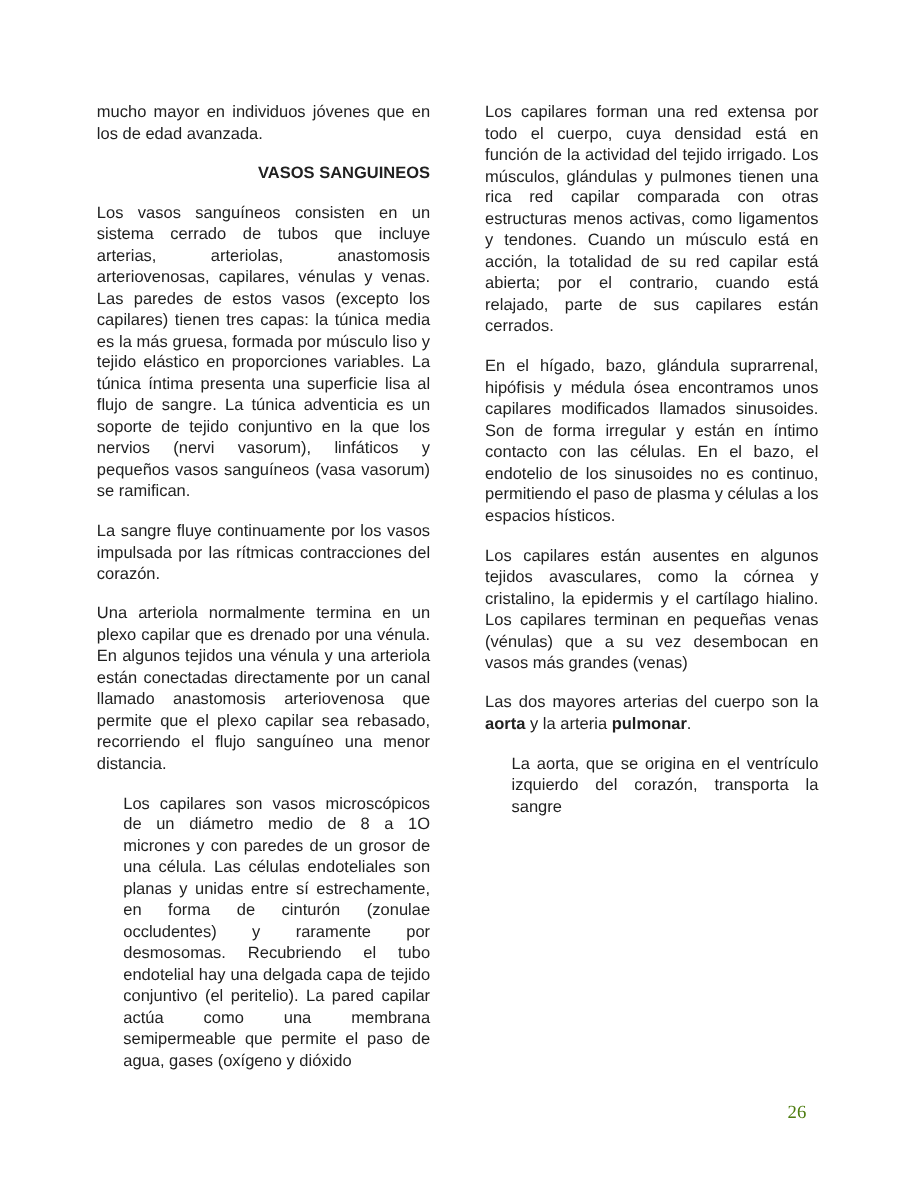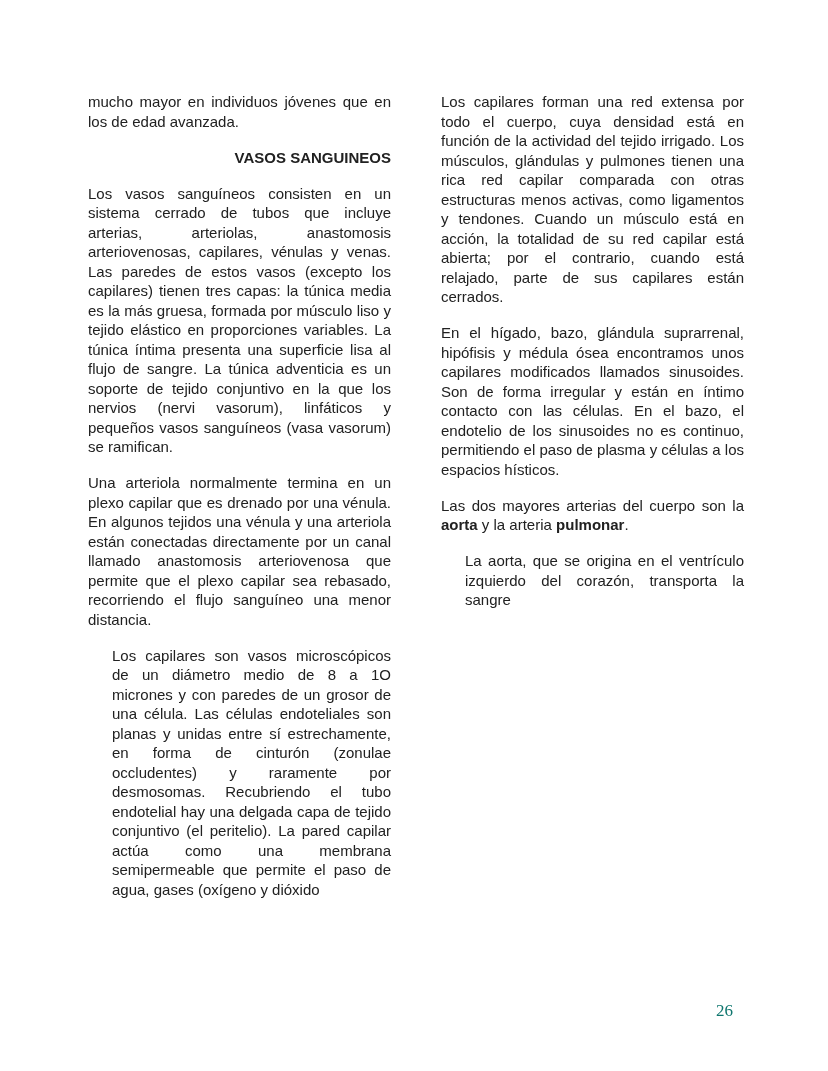--- a/index.html
+++ b/index.html
@@ -34,38 +34,40 @@
     font-weight: bold;
     text-align: right;
   }
   .bold-term { font-weight: bold; }
   .page-number {
     position: absolute;
     left: 716px;
     top: 1001px;
     font-family: "Liberation Serif", serif;
     font-size: 17px;
-    color: #0f766e;
+    color: #4d7c0f;
   }
 </style>
 </head>
 <body>
 
 <div class="sheet">
 
   <div class="column col-left">
     <p>mucho mayor en individuos jóvenes que en los de edad avanzada.</p>
     <p class="heading">VASOS SANGUINEOS</p>
     <p>Los vasos sanguíneos consisten en un sistema cerrado de tubos que incluye arterias, arteriolas, anastomosis arteriovenosas, capilares, vénulas y venas. Las paredes de estos vasos (excepto los capilares) tienen tres capas: la túnica media es la más gruesa, formada por músculo liso y tejido elástico en proporciones variables. La túnica íntima presenta una superficie lisa al flujo de sangre. La túnica adventicia es un soporte de tejido conjuntivo en la que los nervios (nervi vasorum), linfáticos y pequeños vasos sanguíneos (vasa vasorum) se ramifican.</p>
+    <p>La sangre fluye continuamente por los vasos impulsada por las rítmicas contracciones del corazón.</p>
     <p>Una arteriola normalmente termina en un plexo capilar que es drenado por una vénula. En algunos tejidos una vénula y una arteriola están conectadas directamente por un canal llamado anastomosis arteriovenosa que permite que el plexo capilar sea rebasado, recorriendo el flujo sanguíneo una menor distancia.</p>
     <p>Los capilares son vasos microscópicos de un diámetro medio de 8 a 1O micrones y con paredes de un grosor de una célula. Las células endoteliales son planas y unidas entre sí estrechamente, en forma de cinturón (zonulae occludentes) y raramente por desmosomas. Recubriendo el tubo endotelial hay una delgada capa de tejido conjuntivo (el peritelio). La pared capilar actúa como una membrana semipermeable que permite el paso de agua, gases (oxígeno y dióxido</p>
   </div>
 
   <div class="column col-right">
     <p>Los capilares forman una red extensa por todo el cuerpo, cuya densidad está en función de la actividad del tejido irrigado. Los músculos, glándulas y pulmones tienen una rica red capilar comparada con otras estructuras menos activas, como ligamentos y tendones. Cuando un músculo está en acción, la totalidad de su red capilar está abierta; por el contrario, cuando está relajado, parte de sus capilares están cerrados.</p>
     <p>En el hígado, bazo, glándula suprarrenal, hipófisis y médula ósea encontramos unos capilares modificados llamados sinusoides. Son de forma irregular y están en íntimo contacto con las células. En el bazo, el endotelio de los sinusoides no es continuo, permitiendo el paso de plasma y células a los espacios hísticos.</p>
+    <p>Los capilares están ausentes en algunos tejidos avasculares, como la córnea y cristalino, la epidermis y el cartílago hialino. Los capilares terminan en pequeñas venas (vénulas) que a su vez desembocan en vasos más grandes (venas)</p>
     <p><span>Las dos mayores arterias del cuerpo son la </span><span class="bold-term">aorta</span><span> y la arteria </span><span class="bold-term">pulmonar</span><span>.</span></p>
     <p>La aorta, que se origina en el ventrículo izquierdo del corazón, transporta la sangre</p>
   </div>
 
   <div class="page-number">26</div>
 
 </div>
 
 </body></html>

